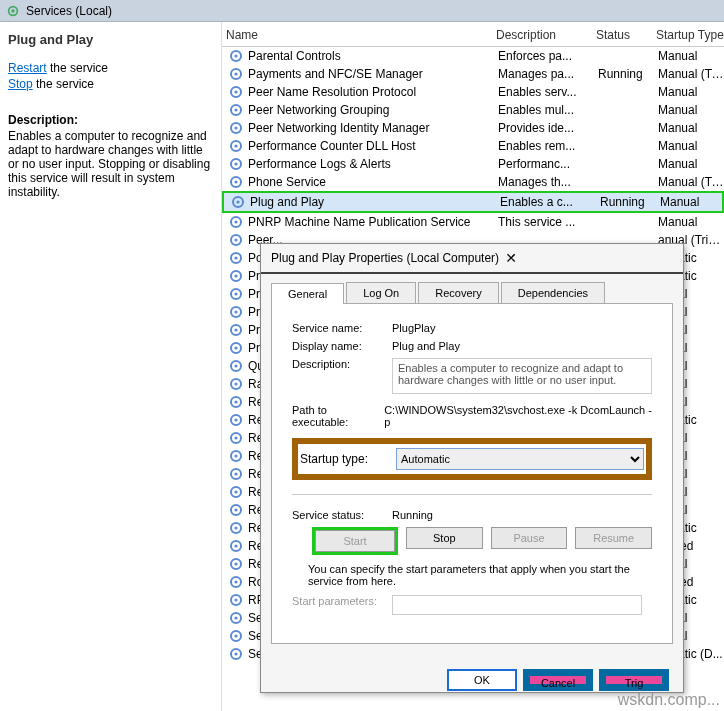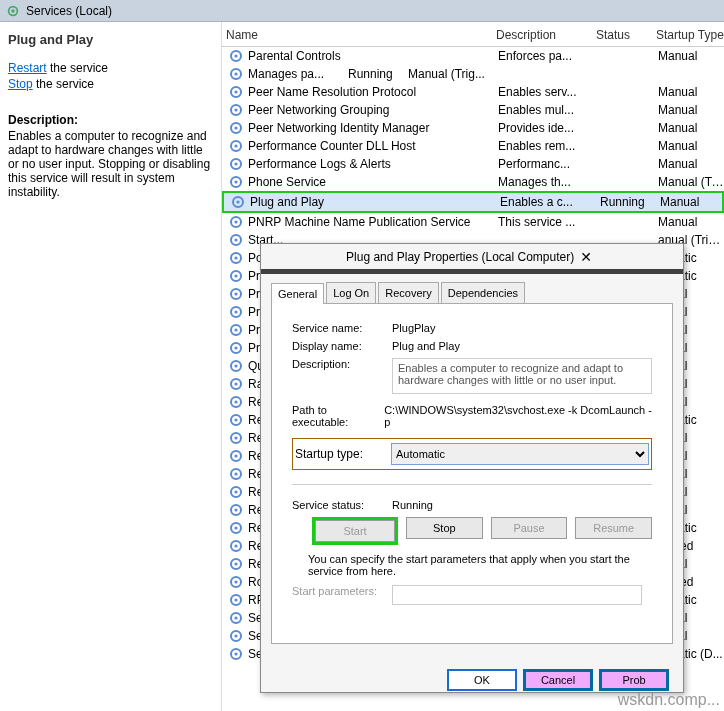--- a/index.html
+++ b/index.html
@@ -21,41 +21,41 @@
 .c-typ{flex:1;}
 .rows{ }
 .row{display:flex; align-items:center; height:18px; padding-left:6px; position:relative;}
 .row .ic{width:16px;height:16px; margin-right:4px; flex-shrink:0;}
 .row .nm{width:250px; overflow:hidden; text-overflow:ellipsis; white-space:nowrap;}
 .row .dc{width:100px; overflow:hidden; text-overflow:ellipsis; white-space:nowrap;}
 .row .st{width:60px;}
 .row .ty{flex:1; overflow:hidden; text-overflow:ellipsis; white-space:nowrap;}
 .row.sel{background:#d4e6f7; border:2px solid #1cc91c; height:22px;}
 .dialog{position:absolute; left:260px; top:243px; width:424px; height:450px; background:#f5f5f5; border:1px solid #888; box-shadow:2px 2px 6px rgba(0,0,0,.3);}
-.dlg-title{height:30px; display:flex; align-items:center; padding:0 10px; font-size:12px; border-bottom:5px solid #404040; justify-content:center;}
+.dlg-title{height:30px; display:flex; align-items:center; padding:0 10px; font-size:12px; border-bottom:2px solid #404040; justify-content:flex-start;}
 .closeX{font-size:14px; cursor:pointer; padding:2px 6px;}
 .tabs{display:flex; margin:8px 10px 0 10px; border-bottom:1px solid #aaa;}
-.tab{padding:4px 6px; border:1px solid #aaa; border-bottom:none; margin-right:2px; background:#eee; font-size:11px; cursor:pointer;}
+.tab{padding:4px 16px; border:1px solid #aaa; border-bottom:none; margin-right:2px; background:#eee; font-size:11px; cursor:pointer;}
 .tab.active{background:#fff; position:relative; top:1px;}
 .tabbody{padding:12px 20px; background:#fff; margin:0 10px; border:1px solid #aaa; border-top:none; height:340px;}
 .fr{display:flex; margin:6px 0; font-size:11px;}
 .fr .lab{width:100px;}
 .fr .val{flex:1;}
 .descbox{flex:1; height:36px; border:1px solid #ccc; padding:3px 5px; font-size:11px; color:#555; background:#fff; overflow:auto;}
-.selbox{display:flex; align-items:center; border:1px solid #a16207; padding:4px 2px;}
+.selbox{display:flex; align-items:center; border:6px solid #a16207; padding:4px 2px;}
 .selbox .lab{width:96px;}
 select.stype{flex:1; height:22px; font-size:11px; border:1px solid #7a9fd4;}
 .hr{border-top:1px solid #ccc; margin:14px 0;}
 .btnrow{display:flex; gap:8px; margin:6px 0;padding-left:20px;}
 .btnrow button{width:80px; height:22px; font-size:11px; background:#e8e8e8; border:1px solid #999;}
 .btnrow button:disabled{color:#999;}
 .startwrap{border:3px solid #1cc91c; display:inline-block;}
 .paraminp{width:250px; height:20px; border:1px solid #ccc; background:#fff;}
 .dlgbtns{position:absolute; bottom:1px; right:14px; display:flex; gap:6px;justify-content:center;}
-.dlgbtns button{width:70px; height:22px; font-size:11px; background:#f0abfc; border:3px solid #0369a1;}
+.dlgbtns button{width:70px; height:22px; font-size:11px; background:#ec4899; border:7px solid #0369a1;}
 .dlgbtns button.primary{border:2px solid #1a6bd8; background:#fff;}
 .wm{position:absolute; left:260px; top:370px; font-size:36px; color:#9faab0; opacity:.35; font-weight:bold; letter-spacing:1px; pointer-events:none;}
 .wm span{color:#8fb589;}
 .footer{position:absolute; right:4px; bottom:2px; font-size:16px; color:#999;}
 </style>
 </head>
 <body>
 
 <div class="titlebar">
   <svg viewBox="0 0 16 16">
@@ -92,20 +92,21 @@
           <div class="nm">Parental Controls</div>
           <div class="dc">Enforces pa...</div>
           <div class="st"></div>
           <div class="ty">Manual</div>
         </div>
         <div class="row">
           <svg class="ic" viewBox="0 0 16 16">
             <circle cx="8" cy="8" r="5" fill="none" stroke="#5b8bd4" stroke-width="2"></circle>
             <circle cx="8" cy="8" r="1.6" fill="#5b8bd4"></circle>
           </svg>
+          <div class="nm">Payments and NFC/SE Manager</div>
           <div class="dc">Manages pa...</div>
           <div class="st">Running</div>
           <div class="ty">Manual (Trig...</div>
         </div>
         <div class="row">
           <svg class="ic" viewBox="0 0 16 16">
             <circle cx="8" cy="8" r="5" fill="none" stroke="#5b8bd4" stroke-width="2"></circle>
             <circle cx="8" cy="8" r="1.6" fill="#5b8bd4"></circle>
           </svg>
           <div class="nm">Peer Name Resolution Protocol</div>
@@ -181,21 +182,21 @@
           <div class="nm">PNRP Machine Name Publication Service</div>
           <div class="dc">This service ...</div>
           <div class="st"></div>
           <div class="ty">Manual</div>
         </div>
         <div class="row">
           <svg class="ic" viewBox="0 0 16 16">
             <circle cx="8" cy="8" r="5" fill="none" stroke="#5b8bd4" stroke-width="2"></circle>
             <circle cx="8" cy="8" r="1.6" fill="#5b8bd4"></circle>
           </svg>
-          <div class="nm">Start...</div>
+          <div class="nm">Peer...</div>
           <div class="dc"></div>
           <div class="st"></div>
           <div class="ty">anual (Trig...</div>
         </div>
         <div class="row">
           <svg class="ic" viewBox="0 0 16 16">
             <circle cx="8" cy="8" r="5" fill="none" stroke="#5b8bd4" stroke-width="2"></circle>
             <circle cx="8" cy="8" r="1.6" fill="#5b8bd4"></circle>
           </svg>
           <div class="nm">Pow...</div>
@@ -474,17 +475,17 @@
     </div>
     <div style="font-size:11px; margin:8px 16px;">You can specify the start parameters that apply when you start the service from here.</div>
     <div class="fr">
         <div class="lab" style="color:#999">Start parameters:</div>
         <input class="paraminp" disabled="" style="">
       </div>
   </div>
   <div class="dlgbtns">
     <button class="primary">OK</button>
     <button>Cancel</button>
-    <button>Prob</button>
+    <button>Trig</button>
   </div>
 </div>
 
 <div class="footer">wskdn.comp...</div>
 
 </body></html>

